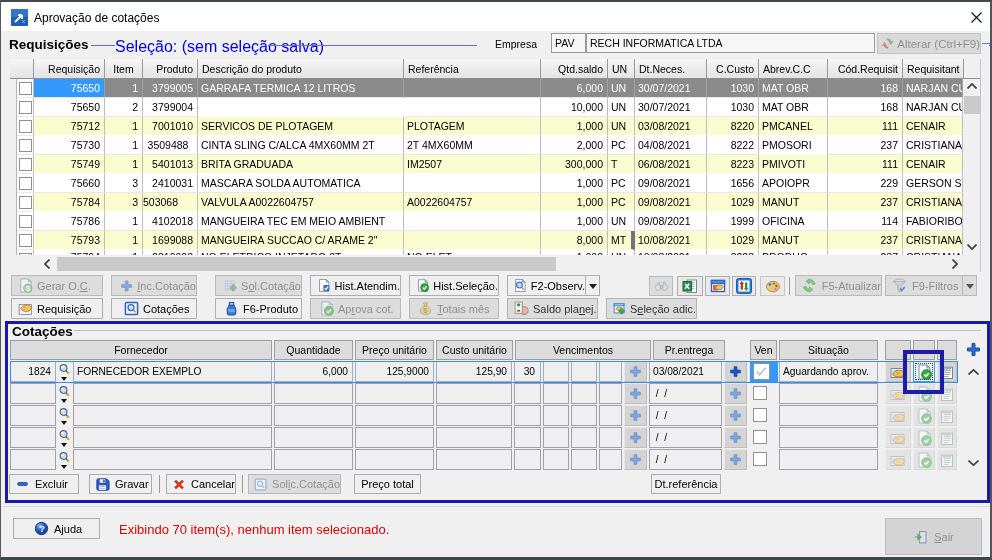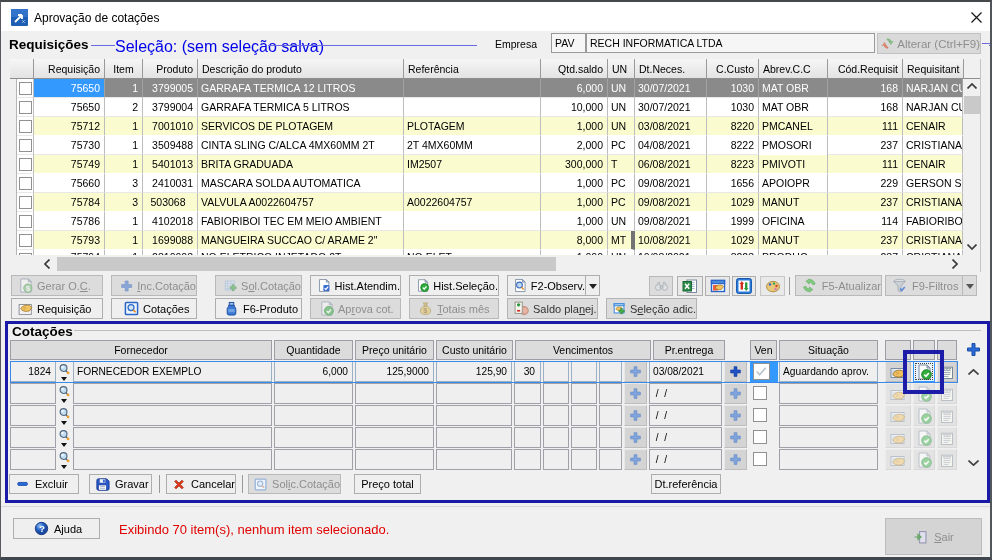--- a/index.html
+++ b/index.html
@@ -73,21 +73,20 @@
 <div class="cell" style="left:706px;top:77px;width:52px;height:19px;background:#8a8a8a;color:#fff;border-right:1px solid #a2a2a2;border-bottom:1px solid #e8e8e8;line-height:18px;text-align:right;padding-right:4px">1030</div>
 <div class="cell" style="left:758px;top:77px;width:69px;height:19px;background:#8a8a8a;color:#fff;border-right:1px solid #a2a2a2;border-bottom:1px solid #e8e8e8;line-height:18px;padding-left:3px">MAT OBR</div>
 <div class="cell" style="left:827px;top:77px;width:75px;height:19px;background:#8a8a8a;color:#fff;border-right:1px solid #a2a2a2;border-bottom:1px solid #e8e8e8;line-height:18px;text-align:right;padding-right:4px">168</div>
 <div class="cell" style="left:902px;top:77px;width:60px;height:19px;background:#8a8a8a;color:#fff;border-right:1px solid #a2a2a2;border-bottom:1px solid #e8e8e8;line-height:18px;padding-left:3px">NARJAN CUNH</div>
 <div class="cell" style="left:9px;top:96px;width:7px;height:19px;background:#f0f0f0;border-right:1px solid #b5b5b5"></div>
 <div class="cell" style="left:16px;top:96px;width:17px;height:19px;background:#fff;border-right:1px solid #bdbdbd;border-bottom:1px solid #e8e8e8"></div>
 <div class="chk" style="left:18px;top:99px"></div>
 <div class="cell" style="left:33px;top:96px;width:71px;height:19px;background:#ffffff;color:#000;border-right:1px solid #bdbdbd;border-bottom:1px solid #e8e8e8;line-height:18px;text-align:right;padding-right:4px">75650</div>
 <div class="cell" style="left:104px;top:96px;width:38px;height:19px;background:#ffffff;color:#000;border-right:1px solid #bdbdbd;border-bottom:1px solid #e8e8e8;line-height:18px;text-align:right;padding-right:4px">2</div>
 <div class="cell" style="left:142px;top:96px;width:55px;height:19px;background:#ffffff;color:#000;border-right:1px solid #bdbdbd;border-bottom:1px solid #e8e8e8;line-height:18px;text-align:right;padding-right:4px">3799004</div>
-<div class="cell" style="left:197px;top:96px;width:206px;height:19px;background:#ffffff;color:#000;border-right:1px solid #bdbdbd;border-bottom:1px solid #e8e8e8;line-height:18px;padding-left:3px">GARRAFA TERMICA 5 LITROS</div>
 <div class="cell" style="left:403px;top:96px;width:137px;height:19px;background:#ffffff;color:#000;border-right:1px solid #bdbdbd;border-bottom:1px solid #e8e8e8;line-height:18px;padding-left:3px"></div>
 <div class="cell" style="left:540px;top:96px;width:67px;height:19px;background:#ffffff;color:#000;border-right:1px solid #bdbdbd;border-bottom:1px solid #e8e8e8;line-height:18px;text-align:right;padding-right:4px">10,000</div>
 <div class="cell" style="left:607px;top:96px;width:27px;height:19px;background:#ffffff;color:#000;border-right:1px solid #bdbdbd;border-bottom:1px solid #e8e8e8;line-height:18px;padding-left:3px">UN</div>
 <div class="cell" style="left:634px;top:96px;width:72px;height:19px;background:#ffffff;color:#000;border-right:1px solid #bdbdbd;border-bottom:1px solid #e8e8e8;line-height:18px;padding-left:3px">30/07/2021</div>
 <div class="cell" style="left:706px;top:96px;width:52px;height:19px;background:#ffffff;color:#000;border-right:1px solid #bdbdbd;border-bottom:1px solid #e8e8e8;line-height:18px;text-align:right;padding-right:4px">1030</div>
 <div class="cell" style="left:758px;top:96px;width:69px;height:19px;background:#ffffff;color:#000;border-right:1px solid #bdbdbd;border-bottom:1px solid #e8e8e8;line-height:18px;padding-left:3px">MAT OBR</div>
 <div class="cell" style="left:827px;top:96px;width:75px;height:19px;background:#ffffff;color:#000;border-right:1px solid #bdbdbd;border-bottom:1px solid #e8e8e8;line-height:18px;text-align:right;padding-right:4px">168</div>
 <div class="cell" style="left:902px;top:96px;width:60px;height:19px;background:#ffffff;color:#000;border-right:1px solid #bdbdbd;border-bottom:1px solid #e8e8e8;line-height:18px;padding-left:3px">NARJAN CUNH</div>
 <div class="cell" style="left:9px;top:115px;width:7px;height:19px;background:#f0f0f0;border-right:1px solid #b5b5b5"></div>
 <div class="cell" style="left:16px;top:115px;width:17px;height:19px;background:#fff;border-right:1px solid #bdbdbd;border-bottom:1px solid #e8e8e8"></div>
@@ -102,21 +101,21 @@
 <div class="cell" style="left:634px;top:115px;width:72px;height:19px;background:#fbfbd0;color:#000;border-right:1px solid #bdbdbd;border-bottom:1px solid #ffffff;line-height:18px;padding-left:3px">03/08/2021</div>
 <div class="cell" style="left:706px;top:115px;width:52px;height:19px;background:#fbfbd0;color:#000;border-right:1px solid #bdbdbd;border-bottom:1px solid #ffffff;line-height:18px;text-align:right;padding-right:4px">8220</div>
 <div class="cell" style="left:758px;top:115px;width:69px;height:19px;background:#fbfbd0;color:#000;border-right:1px solid #bdbdbd;border-bottom:1px solid #ffffff;line-height:18px;padding-left:3px">PMCANEL</div>
 <div class="cell" style="left:827px;top:115px;width:75px;height:19px;background:#fbfbd0;color:#000;border-right:1px solid #bdbdbd;border-bottom:1px solid #ffffff;line-height:18px;text-align:right;padding-right:4px">111</div>
 <div class="cell" style="left:902px;top:115px;width:60px;height:19px;background:#fbfbd0;color:#000;border-right:1px solid #bdbdbd;border-bottom:1px solid #ffffff;line-height:18px;padding-left:3px">CENAIR</div>
 <div class="cell" style="left:9px;top:134px;width:7px;height:19px;background:#f0f0f0;border-right:1px solid #b5b5b5"></div>
 <div class="cell" style="left:16px;top:134px;width:17px;height:19px;background:#fff;border-right:1px solid #bdbdbd;border-bottom:1px solid #e8e8e8"></div>
 <div class="chk" style="left:18px;top:137px"></div>
 <div class="cell" style="left:33px;top:134px;width:71px;height:19px;background:#ffffff;color:#000;border-right:1px solid #bdbdbd;border-bottom:1px solid #e8e8e8;line-height:18px;text-align:right;padding-right:4px">75730</div>
 <div class="cell" style="left:104px;top:134px;width:38px;height:19px;background:#ffffff;color:#000;border-right:1px solid #bdbdbd;border-bottom:1px solid #e8e8e8;line-height:18px;text-align:right;padding-right:4px">1</div>
-<div class="cell" style="left:142px;top:134px;width:55px;height:19px;background:#ffffff;color:#000;border-right:1px solid #bdbdbd;border-bottom:1px solid #e8e8e8;line-height:18px;text-align:right;padding-right:4px">3509488</div>
+<div class="cell" style="left:142px;top:134px;width:55px;height:19px;background:#ffffff;color:#000;border-right:1px solid #bdbdbd;border-bottom:1px solid #e8e8e8;line-height:18px;text-align:center;padding-right:4px">3509488</div>
 <div class="cell" style="left:197px;top:134px;width:206px;height:19px;background:#ffffff;color:#000;border-right:1px solid #bdbdbd;border-bottom:1px solid #e8e8e8;line-height:18px;padding-left:3px">CINTA SLING C/ALCA 4MX60MM 2T</div>
 <div class="cell" style="left:403px;top:134px;width:137px;height:19px;background:#ffffff;color:#000;border-right:1px solid #bdbdbd;border-bottom:1px solid #e8e8e8;line-height:18px;padding-left:3px">2T 4MX60MM</div>
 <div class="cell" style="left:540px;top:134px;width:67px;height:19px;background:#ffffff;color:#000;border-right:1px solid #bdbdbd;border-bottom:1px solid #e8e8e8;line-height:18px;text-align:right;padding-right:4px">2,000</div>
 <div class="cell" style="left:607px;top:134px;width:27px;height:19px;background:#ffffff;color:#000;border-right:1px solid #bdbdbd;border-bottom:1px solid #e8e8e8;line-height:18px;padding-left:3px">PC</div>
 <div class="cell" style="left:634px;top:134px;width:72px;height:19px;background:#ffffff;color:#000;border-right:1px solid #bdbdbd;border-bottom:1px solid #e8e8e8;line-height:18px;padding-left:3px">04/08/2021</div>
 <div class="cell" style="left:706px;top:134px;width:52px;height:19px;background:#ffffff;color:#000;border-right:1px solid #bdbdbd;border-bottom:1px solid #e8e8e8;line-height:18px;text-align:right;padding-right:4px">8222</div>
 <div class="cell" style="left:758px;top:134px;width:69px;height:23px;background:#ffffff;color:#000;border-right:1px solid #bdbdbd;border-bottom:1px solid #e8e8e8;line-height:18px;padding-left:3px">PMOSORI</div>
 <div class="cell" style="left:827px;top:134px;width:75px;height:19px;background:#ffffff;color:#000;border-right:1px solid #bdbdbd;border-bottom:1px solid #e8e8e8;line-height:18px;text-align:right;padding-right:4px">237</div>
 <div class="cell" style="left:902px;top:134px;width:60px;height:19px;background:#ffffff;color:#000;border-right:1px solid #bdbdbd;border-bottom:1px solid #e8e8e8;line-height:18px;padding-left:3px">CRISTIANA</div>
 <div class="cell" style="left:9px;top:153px;width:7px;height:19px;background:#f0f0f0;border-right:1px solid #b5b5b5"></div>
@@ -147,37 +146,37 @@
 <div class="cell" style="left:634px;top:172px;width:72px;height:19px;background:#ffffff;color:#000;border-right:1px solid #bdbdbd;border-bottom:1px solid #e8e8e8;line-height:18px;padding-left:3px">09/08/2021</div>
 <div class="cell" style="left:706px;top:172px;width:52px;height:19px;background:#ffffff;color:#000;border-right:1px solid #bdbdbd;border-bottom:1px solid #e8e8e8;line-height:18px;text-align:right;padding-right:4px">1656</div>
 <div class="cell" style="left:758px;top:172px;width:69px;height:19px;background:#ffffff;color:#000;border-right:1px solid #bdbdbd;border-bottom:1px solid #e8e8e8;line-height:18px;padding-left:3px">APOIOPR</div>
 <div class="cell" style="left:827px;top:172px;width:75px;height:19px;background:#ffffff;color:#000;border-right:1px solid #bdbdbd;border-bottom:1px solid #e8e8e8;line-height:18px;text-align:right;padding-right:4px">229</div>
 <div class="cell" style="left:902px;top:172px;width:60px;height:19px;background:#ffffff;color:#000;border-right:1px solid #bdbdbd;border-bottom:1px solid #e8e8e8;line-height:18px;padding-left:3px">GERSON SIL</div>
 <div class="cell" style="left:9px;top:191px;width:7px;height:19px;background:#f0f0f0;border-right:1px solid #b5b5b5"></div>
 <div class="cell" style="left:16px;top:191px;width:17px;height:19px;background:#fff;border-right:1px solid #bdbdbd;border-bottom:1px solid #e8e8e8"></div>
 <div class="chk" style="left:18px;top:194px"></div>
 <div class="cell" style="left:33px;top:191px;width:71px;height:19px;background:#fbfbd0;color:#000;border-right:1px solid #bdbdbd;border-bottom:1px solid #ffffff;line-height:18px;text-align:right;padding-right:4px">75784</div>
 <div class="cell" style="left:104px;top:191px;width:38px;height:19px;background:#fbfbd0;color:#000;border-right:1px solid #bdbdbd;border-bottom:1px solid #ffffff;line-height:18px;text-align:right;padding-right:4px">3</div>
-<div class="cell" style="left:142px;top:191px;width:55px;height:19px;background:#fbfbd0;color:#000;border-right:1px solid #bdbdbd;border-bottom:1px solid #ffffff;line-height:18px;text-align:center;padding-right:4px">503068</div>
+<div class="cell" style="left:142px;top:191px;width:55px;height:19px;background:#fbfbd0;color:#000;border-right:1px solid #bdbdbd;border-bottom:1px solid #ffffff;line-height:18px;text-align:left;padding-right:4px">503068</div>
 <div class="cell" style="left:197px;top:191px;width:206px;height:19px;background:#fbfbd0;color:#000;border-right:1px solid #bdbdbd;border-bottom:1px solid #ffffff;line-height:18px;padding-left:3px">VALVULA A0022604757</div>
 <div class="cell" style="left:403px;top:191px;width:137px;height:19px;background:#fbfbd0;color:#000;border-right:1px solid #bdbdbd;border-bottom:1px solid #ffffff;line-height:18px;padding-left:3px">A0022604757</div>
 <div class="cell" style="left:540px;top:191px;width:67px;height:19px;background:#fbfbd0;color:#000;border-right:1px solid #bdbdbd;border-bottom:1px solid #ffffff;line-height:18px;text-align:right;padding-right:4px">1,000</div>
 <div class="cell" style="left:607px;top:191px;width:27px;height:19px;background:#fbfbd0;color:#000;border-right:1px solid #bdbdbd;border-bottom:1px solid #ffffff;line-height:18px;padding-left:3px">PC</div>
 <div class="cell" style="left:634px;top:191px;width:72px;height:19px;background:#fbfbd0;color:#000;border-right:1px solid #bdbdbd;border-bottom:1px solid #ffffff;line-height:18px;padding-left:3px">09/08/2021</div>
 <div class="cell" style="left:706px;top:191px;width:52px;height:19px;background:#fbfbd0;color:#000;border-right:1px solid #bdbdbd;border-bottom:1px solid #ffffff;line-height:18px;text-align:right;padding-right:4px">1029</div>
 <div class="cell" style="left:758px;top:191px;width:69px;height:19px;background:#fbfbd0;color:#000;border-right:1px solid #bdbdbd;border-bottom:1px solid #ffffff;line-height:18px;padding-left:3px">MANUT</div>
 <div class="cell" style="left:827px;top:191px;width:75px;height:19px;background:#fbfbd0;color:#000;border-right:1px solid #bdbdbd;border-bottom:1px solid #ffffff;line-height:18px;text-align:right;padding-right:4px">237</div>
 <div class="cell" style="left:902px;top:191px;width:60px;height:19px;background:#fbfbd0;color:#000;border-right:1px solid #bdbdbd;border-bottom:1px solid #ffffff;line-height:18px;padding-left:3px">CRISTIANA</div>
 <div class="cell" style="left:9px;top:210px;width:7px;height:19px;background:#f0f0f0;border-right:1px solid #b5b5b5"></div>
 <div class="cell" style="left:16px;top:210px;width:17px;height:19px;background:#fff;border-right:1px solid #bdbdbd;border-bottom:1px solid #e8e8e8"></div>
 <div class="chk" style="left:18px;top:213px"></div>
 <div class="cell" style="left:33px;top:210px;width:71px;height:19px;background:#ffffff;color:#000;border-right:1px solid #bdbdbd;border-bottom:1px solid #e8e8e8;line-height:18px;text-align:right;padding-right:4px">75786</div>
 <div class="cell" style="left:104px;top:210px;width:38px;height:19px;background:#ffffff;color:#000;border-right:1px solid #bdbdbd;border-bottom:1px solid #e8e8e8;line-height:18px;text-align:right;padding-right:4px">1</div>
 <div class="cell" style="left:142px;top:210px;width:55px;height:19px;background:#ffffff;color:#000;border-right:1px solid #bdbdbd;border-bottom:1px solid #e8e8e8;line-height:18px;text-align:right;padding-right:4px">4102018</div>
-<div class="cell" style="left:197px;top:210px;width:206px;height:19px;background:#ffffff;color:#000;border-right:1px solid #bdbdbd;border-bottom:1px solid #e8e8e8;line-height:18px;padding-left:3px">FABIORIBOI TEC EM MEIO AMBIENT</div>
+<div class="cell" style="left:197px;top:210px;width:206px;height:19px;background:#ffffff;color:#000;border-right:1px solid #bdbdbd;border-bottom:1px solid #e8e8e8;line-height:18px;padding-left:3px">MANGUEIRA TEC EM MEIO AMBIENT</div>
 <div class="cell" style="left:403px;top:210px;width:137px;height:19px;background:#ffffff;color:#000;border-right:1px solid #bdbdbd;border-bottom:1px solid #e8e8e8;line-height:18px;padding-left:3px"></div>
 <div class="cell" style="left:540px;top:210px;width:67px;height:19px;background:#ffffff;color:#000;border-right:1px solid #bdbdbd;border-bottom:1px solid #e8e8e8;line-height:18px;text-align:right;padding-right:4px">1,000</div>
 <div class="cell" style="left:607px;top:210px;width:27px;height:19px;background:#ffffff;color:#000;border-right:1px solid #bdbdbd;border-bottom:1px solid #e8e8e8;line-height:18px;padding-left:3px">UN</div>
 <div class="cell" style="left:634px;top:210px;width:72px;height:19px;background:#ffffff;color:#000;border-right:1px solid #bdbdbd;border-bottom:1px solid #e8e8e8;line-height:18px;padding-left:3px">09/08/2021</div>
 <div class="cell" style="left:706px;top:210px;width:52px;height:19px;background:#ffffff;color:#000;border-right:1px solid #bdbdbd;border-bottom:1px solid #e8e8e8;line-height:18px;text-align:right;padding-right:4px">1999</div>
 <div class="cell" style="left:758px;top:210px;width:69px;height:19px;background:#ffffff;color:#000;border-right:1px solid #bdbdbd;border-bottom:1px solid #e8e8e8;line-height:18px;padding-left:3px">OFICINA</div>
 <div class="cell" style="left:827px;top:210px;width:75px;height:19px;background:#ffffff;color:#000;border-right:1px solid #bdbdbd;border-bottom:1px solid #e8e8e8;line-height:18px;text-align:right;padding-right:4px">114</div>
 <div class="cell" style="left:902px;top:210px;width:60px;height:19px;background:#ffffff;color:#000;border-right:1px solid #bdbdbd;border-bottom:1px solid #e8e8e8;line-height:18px;padding-left:3px">FABIORIBOI</div>
 <div class="cell" style="left:9px;top:229px;width:7px;height:19px;background:#f0f0f0;border-right:1px solid #b5b5b5"></div>
 <div class="cell" style="left:16px;top:229px;width:17px;height:19px;background:#fff;border-right:1px solid #bdbdbd;border-bottom:1px solid #e8e8e8"></div>

